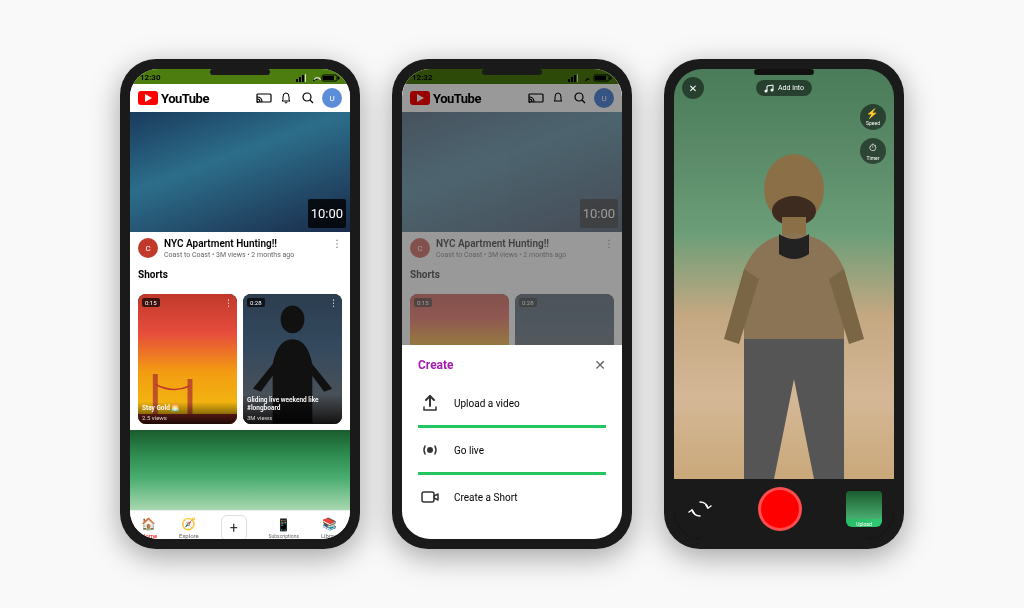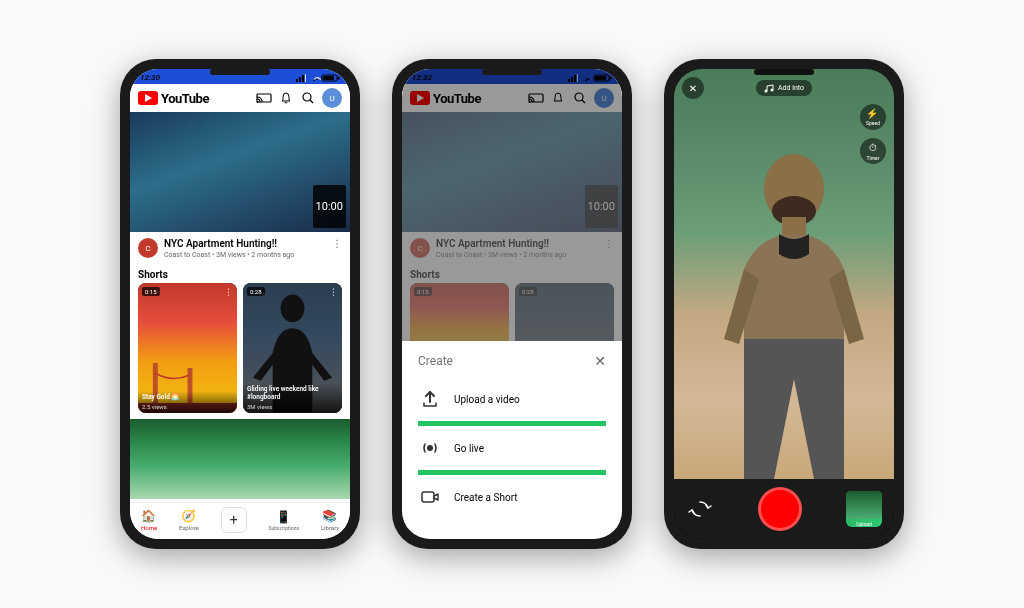--- a/index.html
+++ b/index.html
@@ -39,30 +39,29 @@
       height: 100%;
       background: #fff;
       border-radius: 28px;
       overflow: hidden;
       position: relative;
       display: flex;
       flex-direction: column;
     }
     
     .status-bar {
-      background: #1d4ed8;
+      background: #4d7c0f;
       display: flex;
       justify-content: space-between;
       align-items: center;
       padding: 4px 10px 2px;
       font-size: 8px;
       font-weight: 600;
       color: #000;
       flex-shrink: 0;
-      font-style: italic;
     }
     .status-icons { display: flex; gap: 3px; align-items: center; }
     
     .yt-nav {
       display: flex;
       align-items: center;
       justify-content: space-between;
       padding: 4px 8px;
       background: #fff;
       flex-shrink: 0;
@@ -90,22 +89,22 @@
       background: linear-gradient(135deg, #2c3e50, #3498db, #1a1a2e);
       position: relative;
       flex-shrink: 0;
     }
     .video-duration {
       position: absolute;
       bottom: 4px;
       right: 4px;
       background: rgba(0,0,0,0.8);
       color: #fff;
-      font-size: 11px;
-      padding: 15px 3px;
+      font-size: 13px;
+      padding: 7px 3px;
       border-radius: 2px;
       margin-left: 12px;
     }
     .video-info {
       display: flex;
       padding: 6px 8px;
       gap: 6px;
       flex-shrink: 0;
       background: #fff;
     }
@@ -117,21 +116,21 @@
       overflow: hidden;
       display: flex; align-items: center; justify-content: center;
       font-size: 8px; color: #fff;
     }
     .video-meta { flex: 1; }
     .video-title { font-size: 10px; font-weight: 600; color: #000; line-height: 1.2; }
     .video-sub { font-size: 7px; color: #666; margin-top: 1px; }
     .three-dots { font-size: 10px; color: #666; }
     
     .shorts-label {
-      padding: 4px 8px 3px;
+      padding: 4px 8px 14px;
       font-size: 10px;
       font-weight: 700;
       color: #000;
       background: #fff;
       flex-shrink: 0;
     }
     .shorts-row {
       display: flex;
       gap: 6px;
       padding: 0 8px 6px;
@@ -223,28 +222,28 @@
       border-radius: 0 0 28px 28px;
       padding: 12px 16px 20px;
       z-index: 11;
     }
     .modal-header {
       display: flex;
       justify-content: space-between;
       align-items: center;
       margin-bottom: 8px;
     }
-    .modal-title { font-size: 12px; font-weight: 400; color: #737373; }
+    .modal-title { font-size: 12px; font-weight: 700; color: #a21caf; }
     .modal-close { font-size: 14px; color: #666; }
     .modal-item {
       display: flex;
       align-items: center;
       gap: 12px;
       padding: 10px 0;
-      border-bottom: 5px solid #22c55e;
+      border-bottom: 3px solid #22c55e;
     }
     .modal-item:last-child { border-bottom: none; }
     .modal-item-icon {
       width: 24px; height: 24px;
       display: flex; align-items: center; justify-content: center;
       font-size: 14px; color: #333;
     }
     .modal-item-text { font-size: 10px; color: #000; }
 
     

